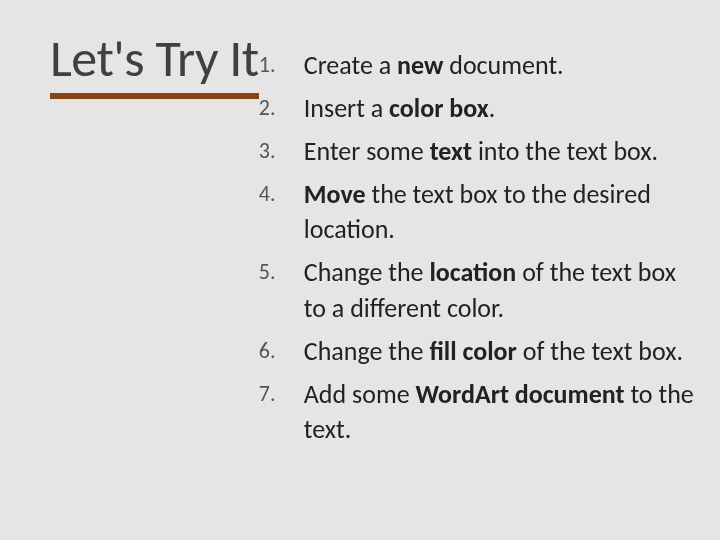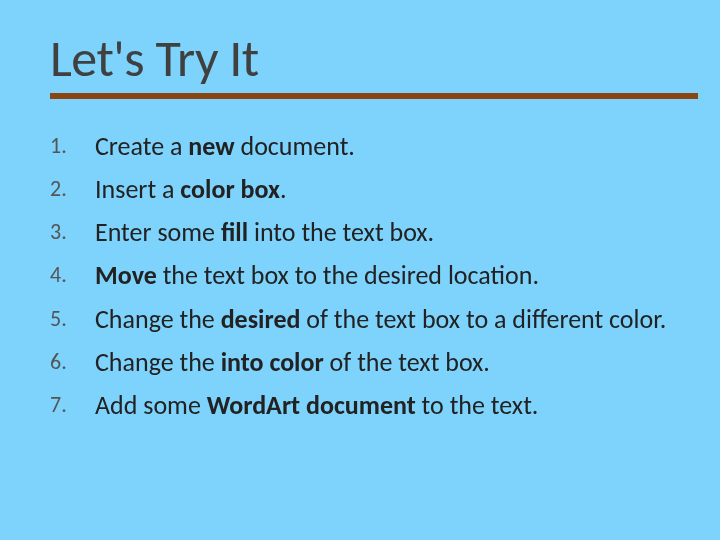--- a/index.html
+++ b/index.html
@@ -12,24 +12,24 @@
       width: 720px;
       height: 540px;
       background: #ffffff;
       font-family: 'Calibri', 'Segoe UI', Arial, sans-serif;
       overflow: hidden;
     }
 
     .slide {
       width: 720px;
       height: 540px;
-      background: #7dd3fc;
+      background: #e5e5e5;
       padding: 30px 22px 30px 50px;
       display: flex;
-      flex-direction: column;
+      flex-direction: row;
     }
 
     .title-area {
       margin-bottom: 12px;
     }
 
     .title {
       font-size: 52px;
       font-weight: 300;
       color: #404040;
@@ -82,32 +82,32 @@
   <div class="list-item">
         <span class="list-number">1.</span>
         <span class="list-text">Create a <strong>new</strong> document.</span>
       </div>
       <div class="list-item">
         <span class="list-number">2.</span>
         <span class="list-text">Insert a <strong>color box</strong>.</span>
       </div>
       <div class="list-item">
         <span class="list-number">3.</span>
-        <span class="list-text">Enter some <strong>fill</strong> into the text box.</span>
+        <span class="list-text">Enter some <strong>text</strong> into the text box.</span>
       </div>
       <div class="list-item">
         <span class="list-number">4.</span>
         <span class="list-text"><strong>Move</strong> the text box to the desired location.</span>
       </div>
       <div class="list-item">
         <span class="list-number">5.</span>
-        <span class="list-text">Change the <strong>desired</strong> of the text box to a different color.</span>
+        <span class="list-text">Change the <strong>location</strong> of the text box to a different color.</span>
       </div>
       <div class="list-item">
         <span class="list-number">6.</span>
-        <span class="list-text">Change the <strong>into color</strong> of the text box.</span>
+        <span class="list-text">Change the <strong>fill color</strong> of the text box.</span>
       </div>
       <div class="list-item">
         <span class="list-number">7.</span>
         <span class="list-text">Add some <strong>WordArt document</strong> to the text.</span>
       </div>
     </div>
 </div>
 
 </body></html>

